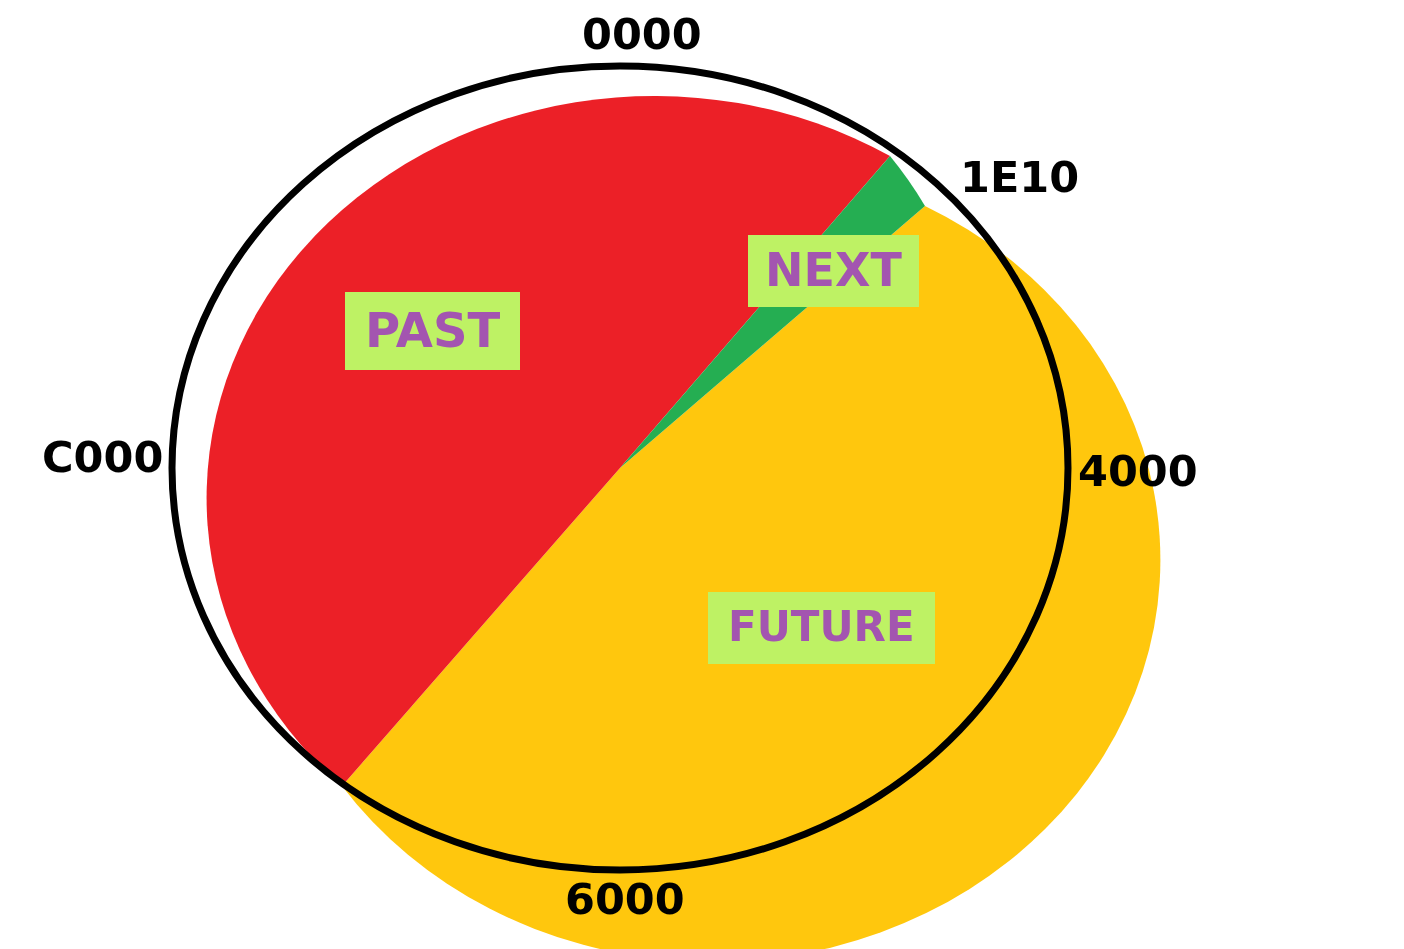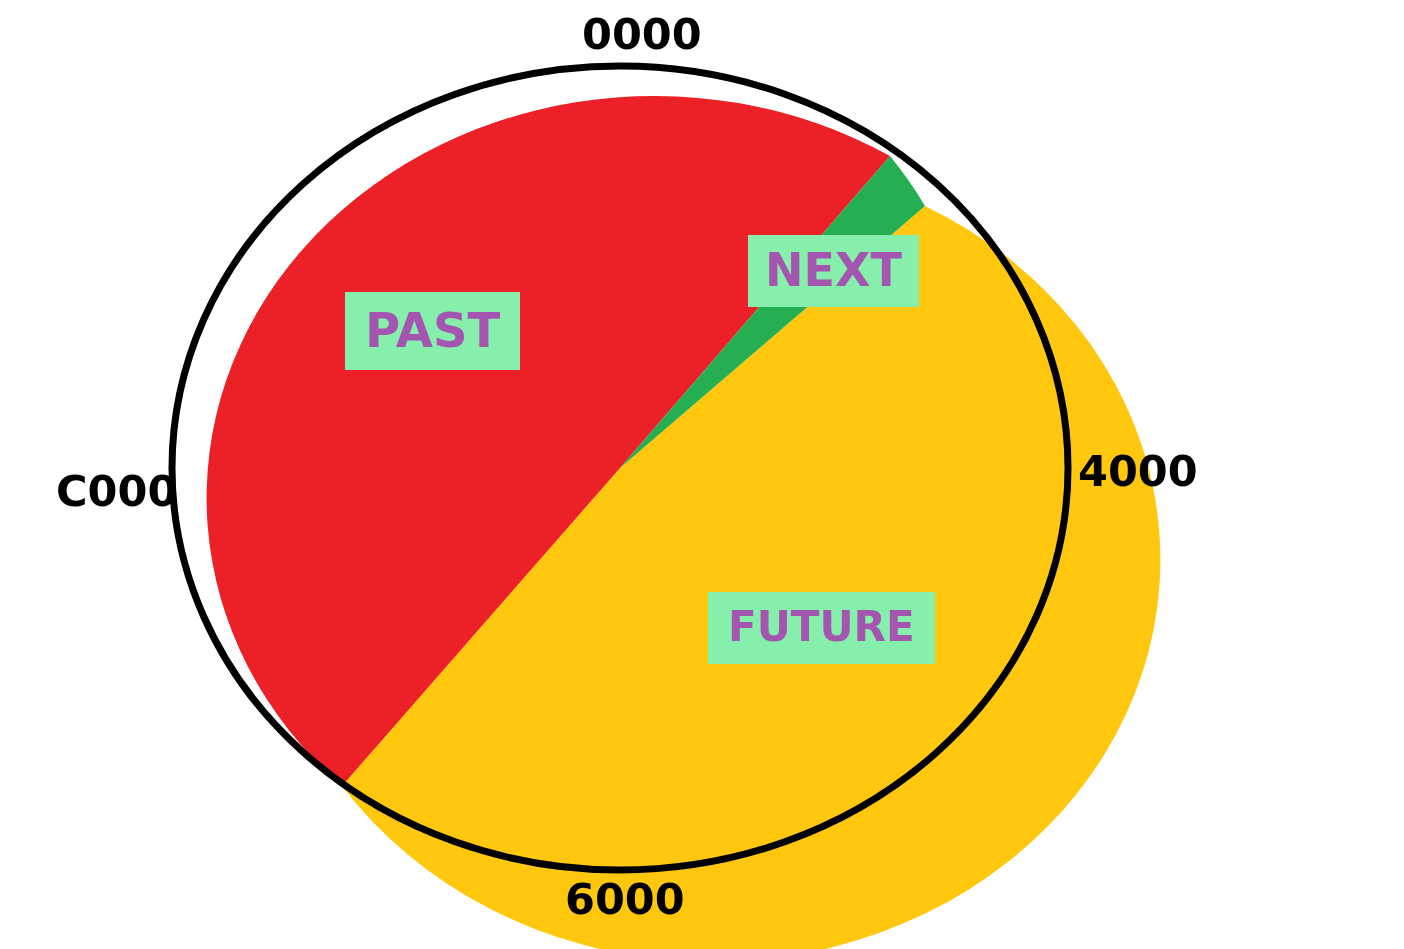--- a/index.html
+++ b/index.html
@@ -31,21 +31,21 @@
     position: absolute;
     font-family: "DejaVu Sans", sans-serif;
     font-weight: bold;
     font-size: 43px;
     color: #000000;
     white-space: nowrap;
     letter-spacing: 0px;
   }
   .sector-label {
     position: absolute;
-    background: #86efac;
+    background: #bef264;
     color: #A355B0;
     font-family: "DejaVu Sans", sans-serif;
     font-weight: bold;
     white-space: nowrap;
     line-height: 1.0;
   }
   #label-past {
     left: 345px;
     top: 292px;
     font-size: 48px;
@@ -60,21 +60,21 @@
   #label-future {
     left: 708px;
     top: 592px;
     font-size: 42px;
     padding: 14px 20px 16px 20px;
   }
   #label-0000 { left: 582px; top: 9px; }
   #label-1e00 { left: 907px; top: 106px; }
   #label-1e10 { left: 960px; top: 152px; }
   #label-4000 { left: 1078px; top: 432px; margin-top: 14px; }
-  #label-c000 { left: 56px; top: 432px; margin-top: 34px; }
+  #label-c000 { left: 42px; top: 432px; }
   #label-8000 { left: 565px; top: 874px; }
 </style>
 </head>
 <body>
 
 <div id="stage">
 
   <svg class="wheel-svg" viewBox="0 0 1404 949">
 
     <path d="M 620 468 L 925 206 A 448 402 0 1 1 342 786 Z" fill="#FFC70D"></path>
@@ -82,20 +82,21 @@
     <path d="M 620 468 L 342 786 A 448 402 0 0 1 890 156 Z" fill="#EC2027"></path>
 
     <path d="M 620 468 L 890 156 A 448 402 0 0 1 925 206 Z" fill="#25AE52"></path>
 
     <ellipse cx="620" cy="468" rx="448" ry="402" fill="none" stroke="#000000" stroke-width="7"></ellipse>
   </svg>
 
   <div class="ring-label" id="label-0000">0000</div>
 
 
+  <div class="ring-label" id="label-1e10">1E10</div>
 
   <div class="ring-label" id="label-4000">4000</div>
 
   <div class="ring-label" id="label-8000">6000</div>
 
   <div class="ring-label" id="label-c000">C000</div>
 
   <div class="sector-label" id="label-past">PAST</div>
 
   <div class="sector-label" id="label-next">NEXT</div>

